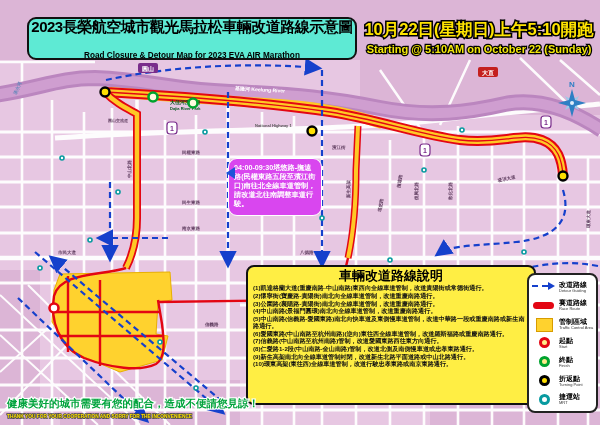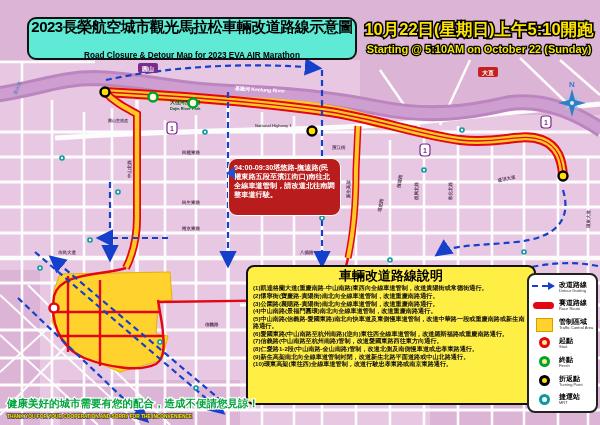--- a/index.html
+++ b/index.html
@@ -12,21 +12,21 @@
   .title-box{position:absolute;left:27px;top:17px;width:330px;height:43px;background:#5eead4;
     border:2px solid #111;border-radius:9px;display:flex;flex-direction:column;align-items:center;
     justify-content:center;z-index:6;}
   .title-zh{font-size:15px;font-weight:bold;color:#000;letter-spacing:-0.5px;white-space:nowrap;}
   .title-en{font-size:8.2px;font-weight:bold;color:#000;margin-top:14px;white-space:nowrap;}
 
   
   .date-svg{position:absolute;left:358px;top:13px;z-index:6;}
 
   
-  .bubble{position:absolute;left:228px;top:158px;width:113px;height:58px;background:#b91c1c;
+  .bubble{position:absolute;left:228px;top:158px;width:94px;height:58px;background:#d946ef;
     border:1.5px solid #fff;border-radius:9px;color:#fff;font-size:7.2px;font-weight:bold;
     line-height:1.25;padding:4px 5px;z-index:5;}
   .bubble:before{content:"";position:absolute;left:-9px;top:8px;border:6px solid transparent;
     border-right:9px solid #1d52d8;}
 
   
   .panel{position:absolute;left:246px;top:265px;width:290px;height:140px;background:#ffee44;
     border:2px solid #111;border-radius:8px;padding:2px 5px 3px 5px;z-index:6;overflow:hidden;}
   .panel-title{text-align:center;font-size:13px;font-weight:bold;color:#000;line-height:1.15;}
   .panel-item{font-size:6.15px;font-weight:bold;color:#111;line-height:1.16;margin-top:0.5px;}

